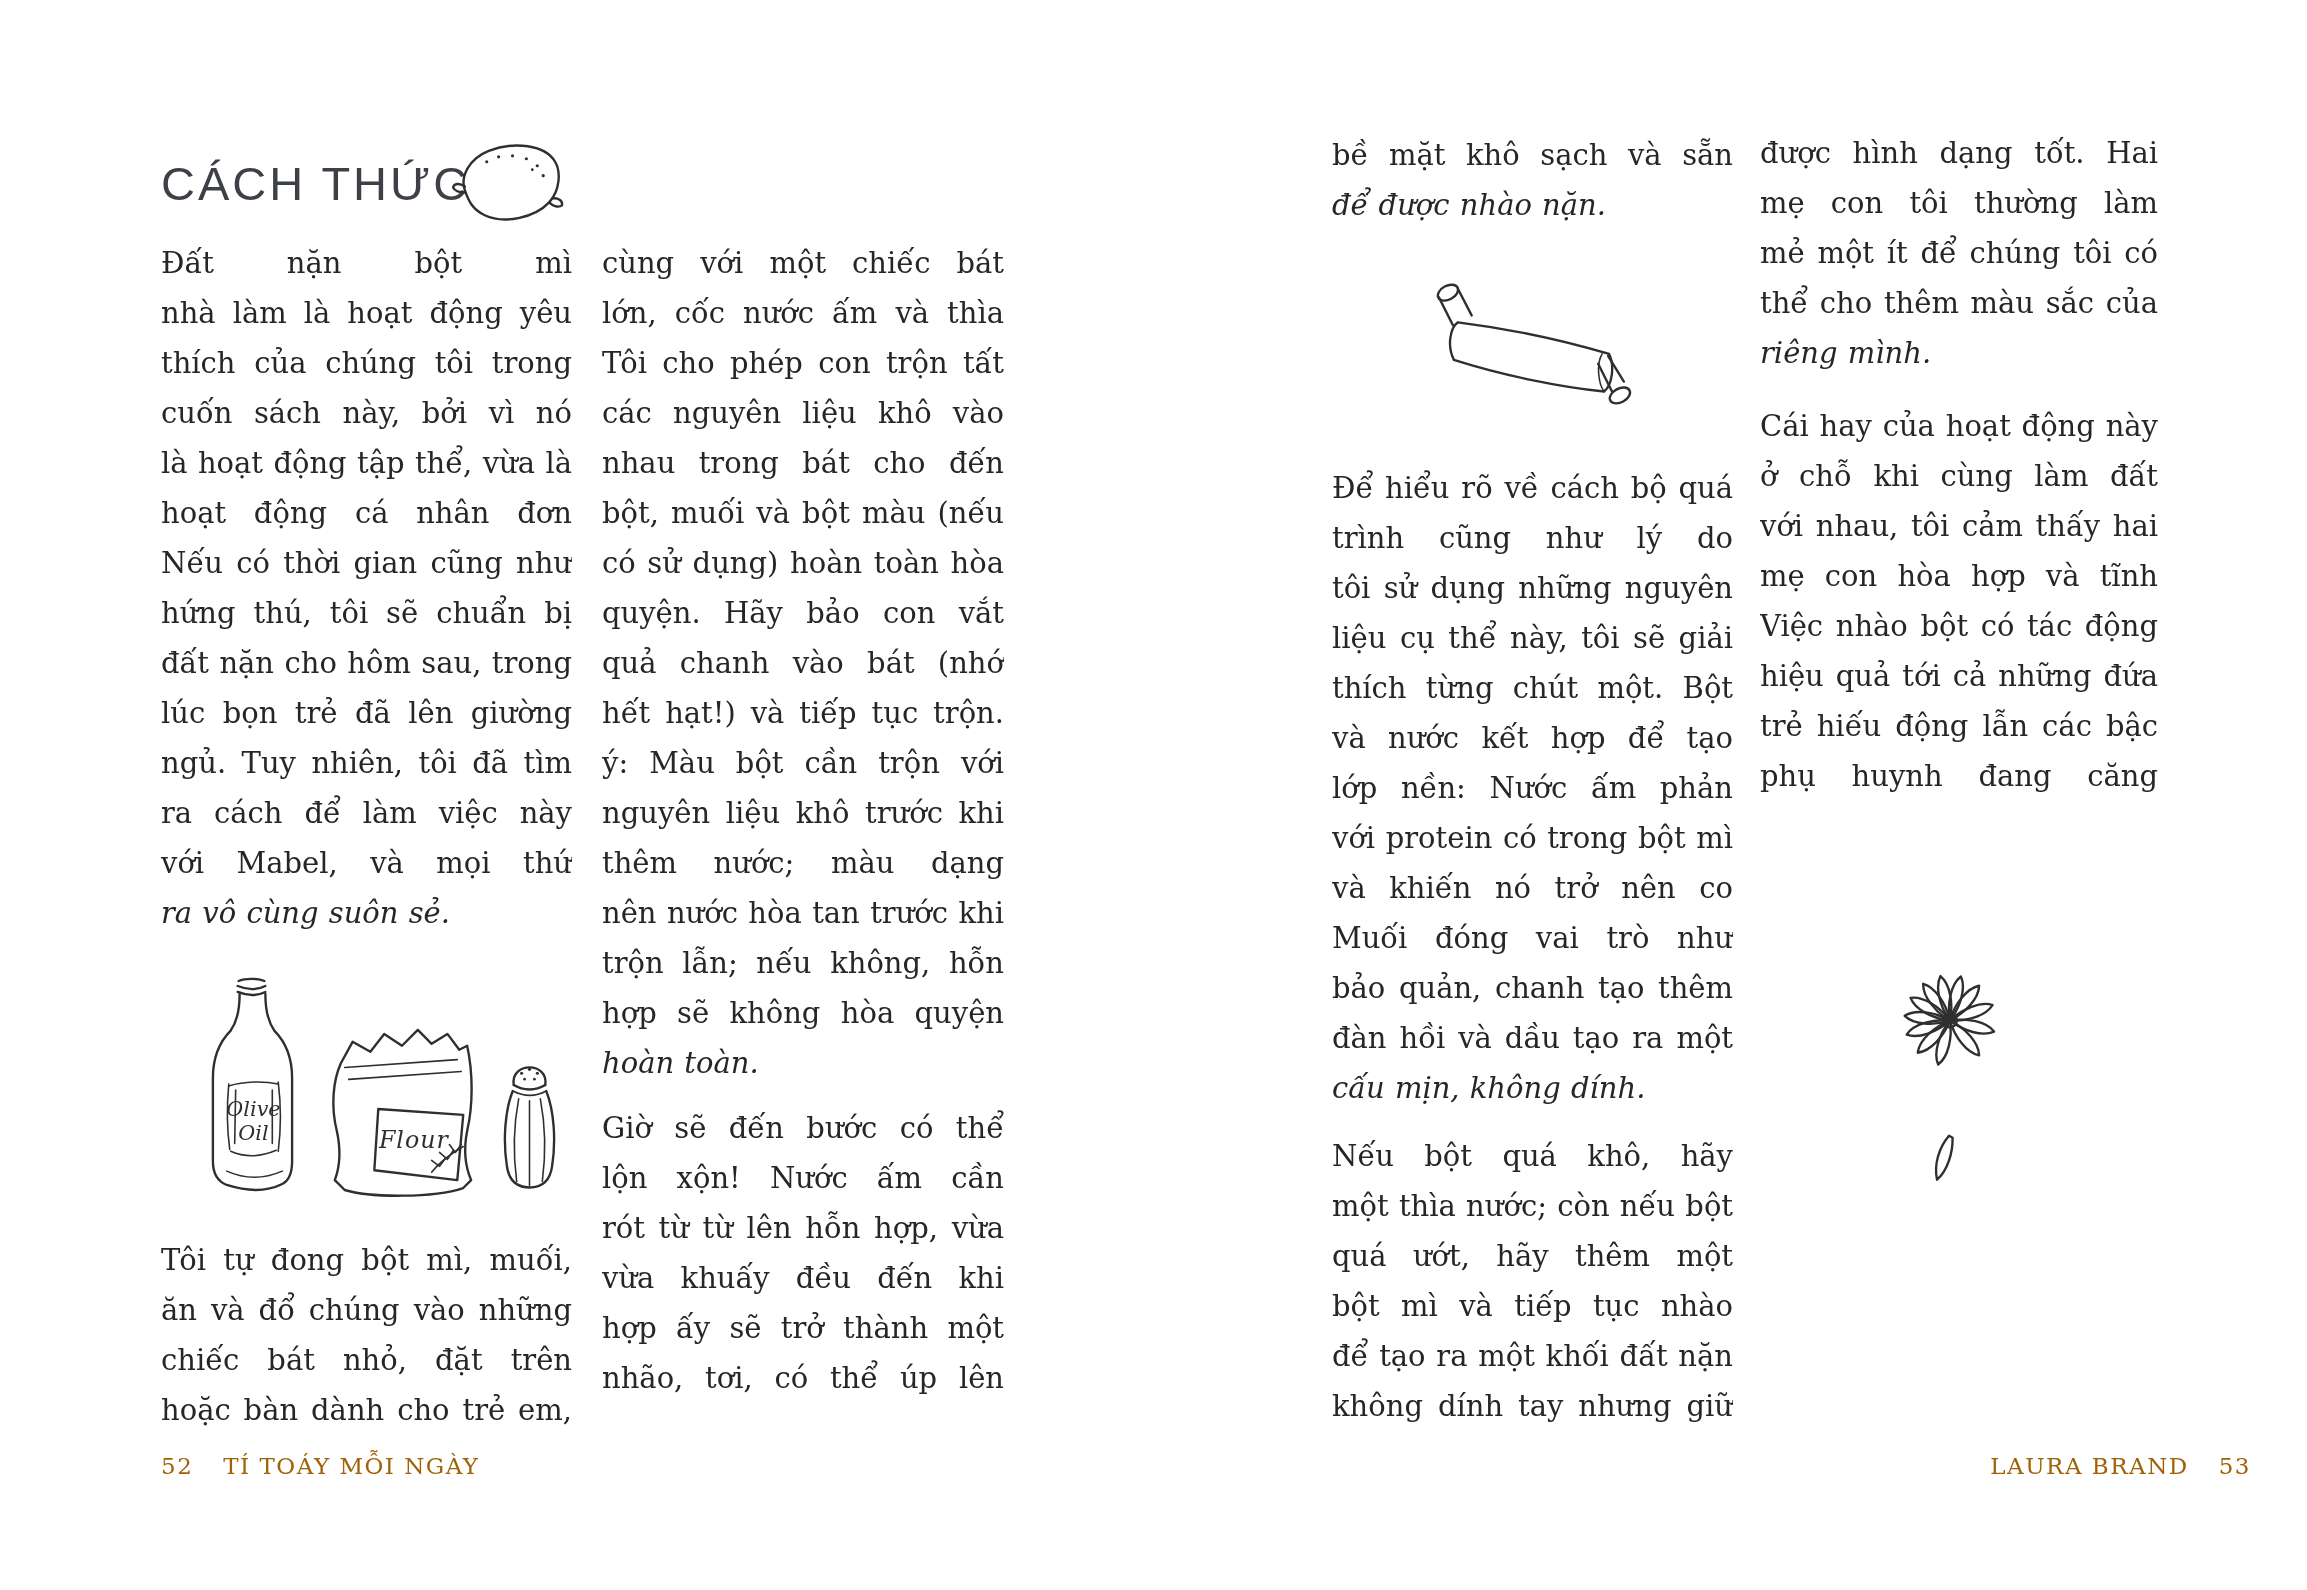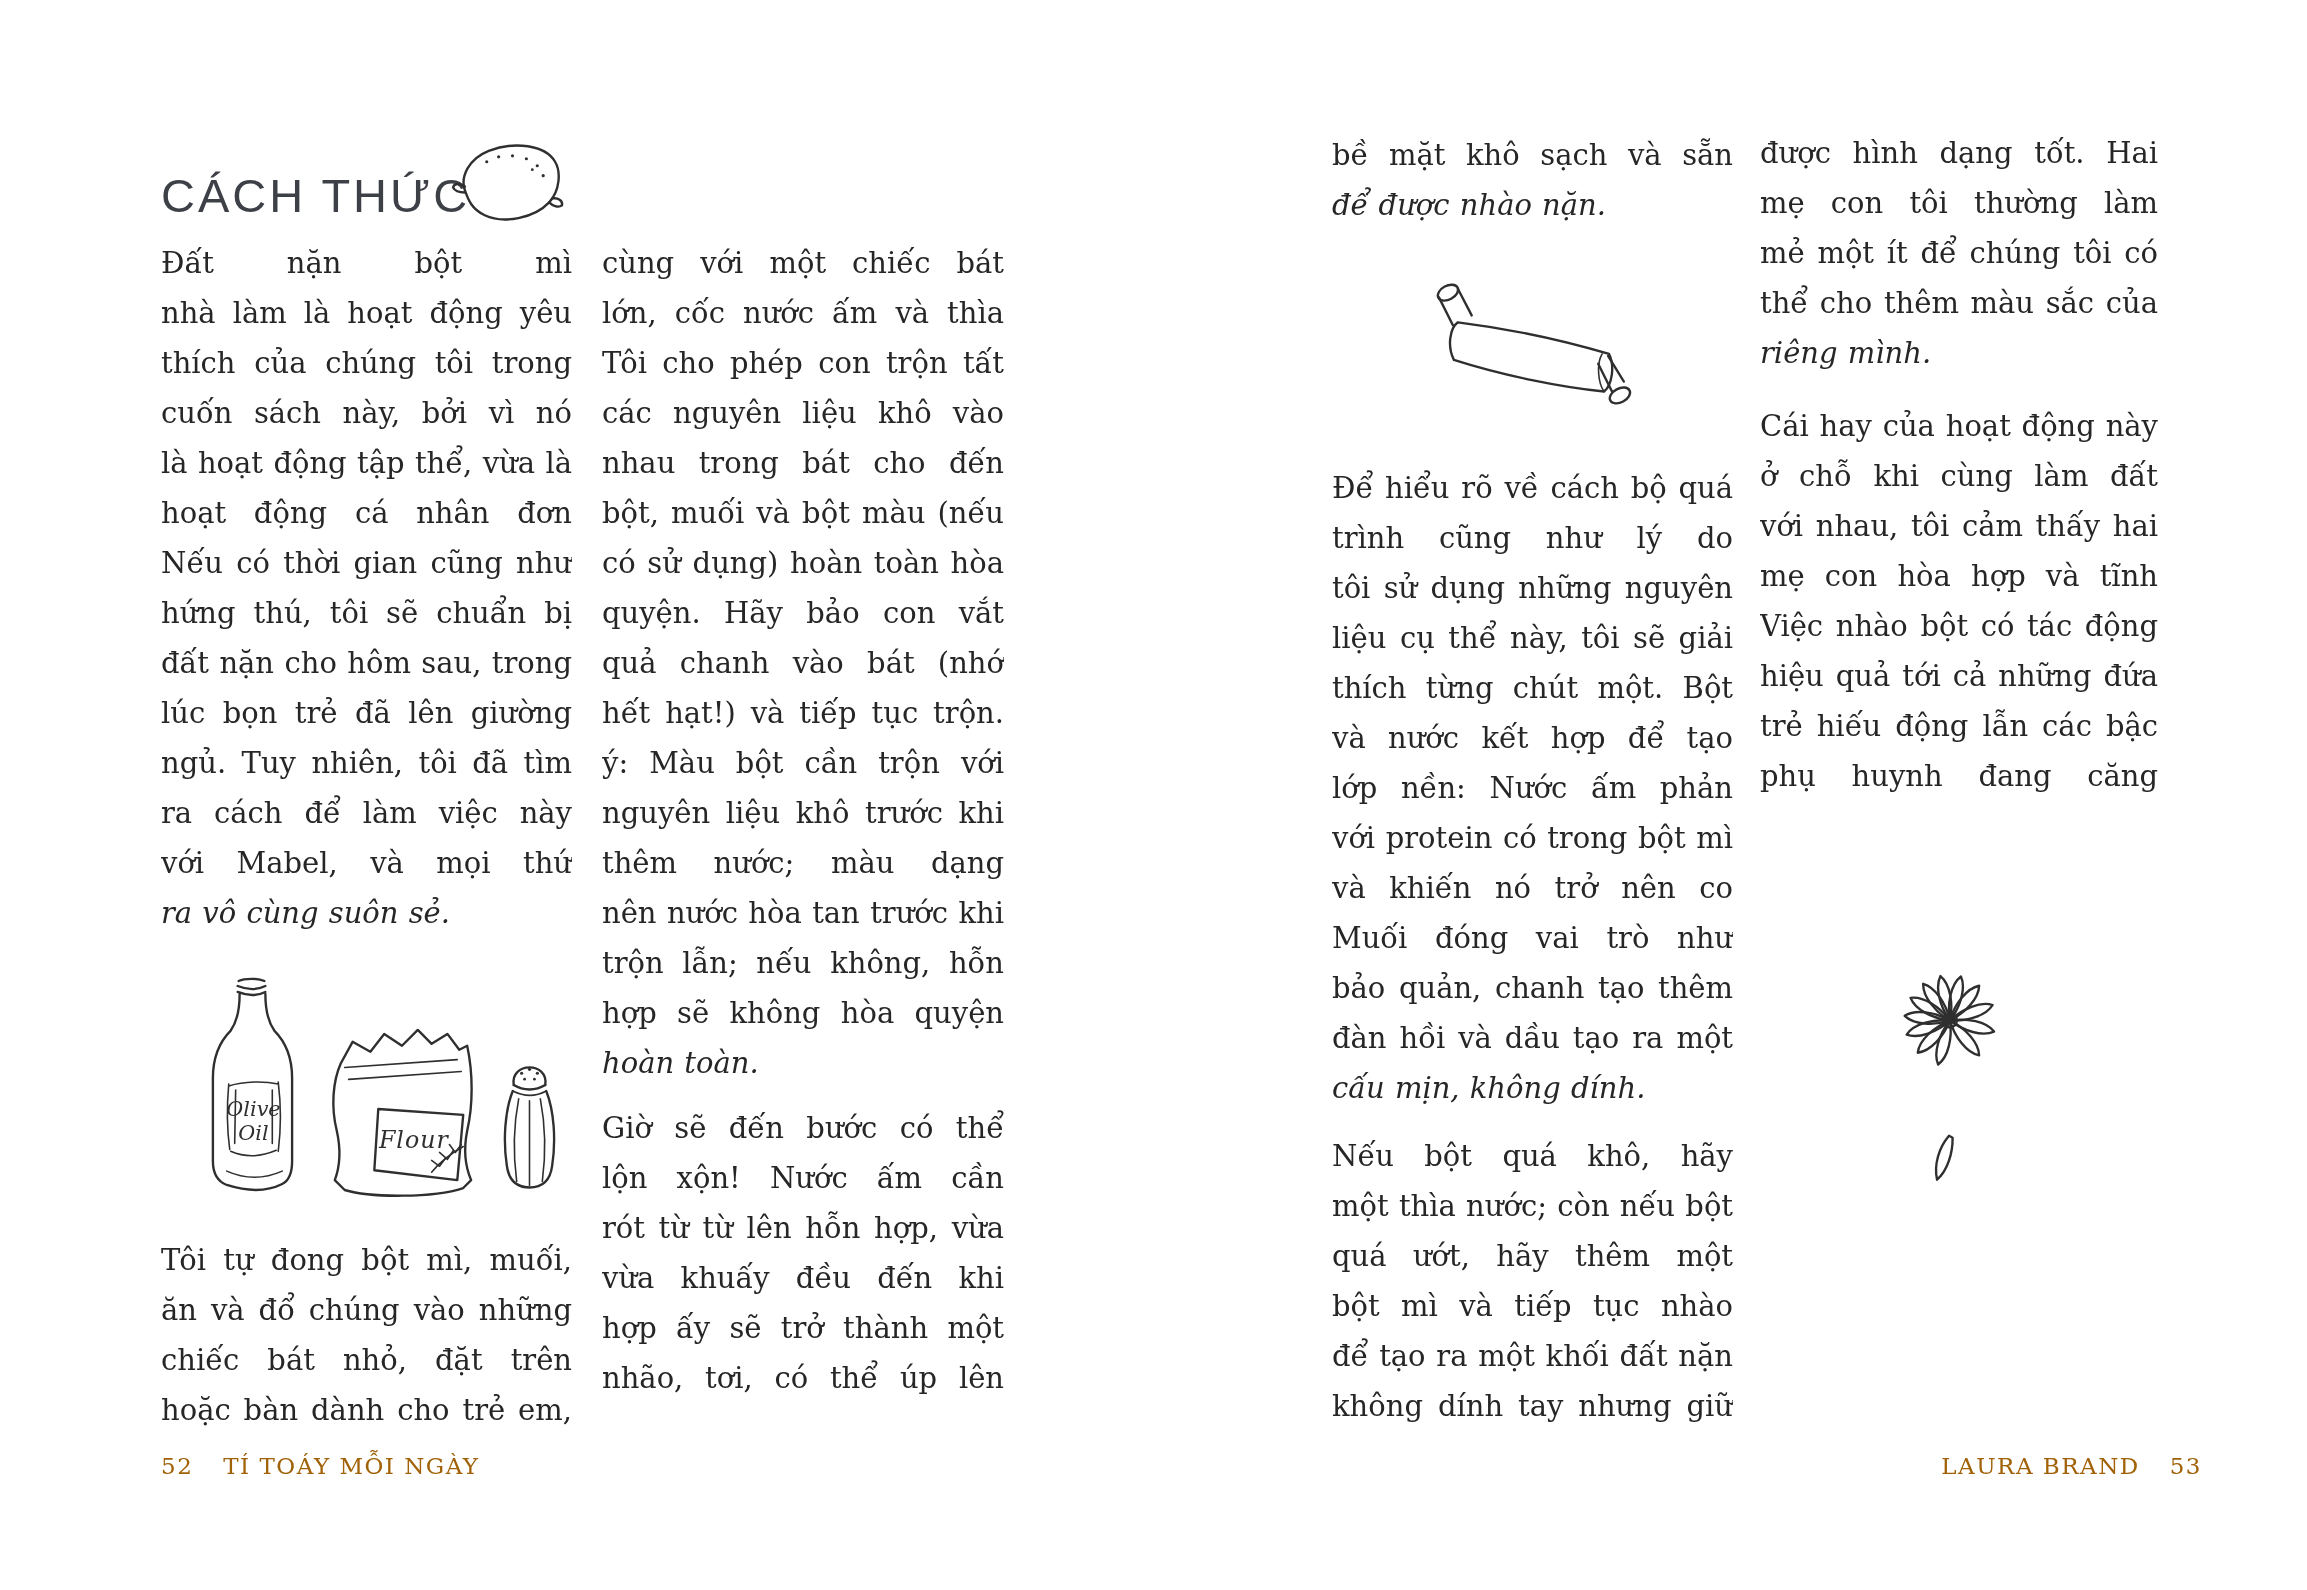--- a/index.html
+++ b/index.html
@@ -50,21 +50,21 @@
   .handtext {
     font-family:"DejaVu Serif","Liberation Serif",serif;
     font-style:italic;
     fill:#2f2f2f;
     stroke:none;
   }
 </style>
 </head>
 <body>
 
-<div class="heading" style="left:161px;top:168px">CÁCH THỨC</div>
+<div class="heading" style="left:161px;top:156px">CÁCH THỨC</div>
 
 <svg class="illus" style="left:447px;top:137px" width="129" height="103" viewBox="0 0 130 104">
   <path class="sk" d="M18,54 C13,40 22,22 42,14 C68,4 99,8 109,25 C115,35 114,54 103,66 C88,82 57,88 38,79 C25,73 21,63 18,54 Z"></path>
   <path class="sk" d="M18,50 C12,46 7,47 6,51 C8,55 13,56 18,56"></path>
   <path class="sk" d="M106,62 C112,61 117,64 116,69 C112,72 106,69 103,66"></path>
   <g>
     <circle class="skfill" cx="40" cy="25" r="1.6"></circle>
     <circle class="skfill" cx="52" cy="20" r="1.6"></circle>
     <circle class="skfill" cx="66" cy="19" r="1.6"></circle>
     <circle class="skfill" cx="80" cy="22" r="1.6"></circle>
@@ -258,16 +258,16 @@
     <use href="#petal" transform="translate(92,78) rotate(104)"></use>
     <use href="#petal" transform="translate(92,78) rotate(140)"></use>
   </g>
   <circle class="sk" cx="92" cy="78" r="7"></circle>
   <path class="sk skthin" d="M88,75 C92,71 97,76 92,80 C88,83 86,77 90,75"></path>
   <g transform="rotate(14 86 215)">
     <path class="sk" d="M86,194 C79,208 78,226 85,240 C93,229 94,210 90,195 Z"></path>
   </g>
 </svg>
 
-<div class="footer" style="left:1608px;top:1453px;width:594px;text-align:right">
+<div class="footer" style="left:1657px;top:1453px;width:594px;text-align:right">
   <span>LAURA BRAND</span><span class="fsp"></span><span>53</span>
 </div>
 
 
 </body></html>

